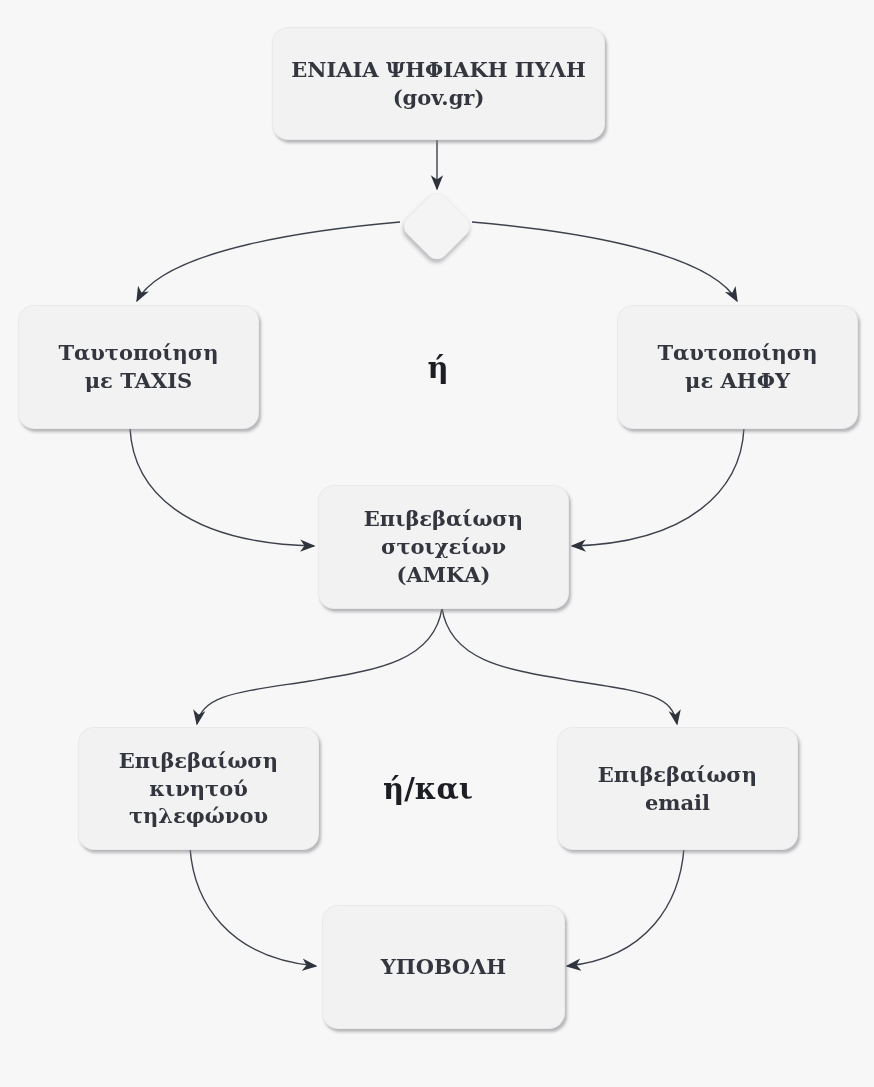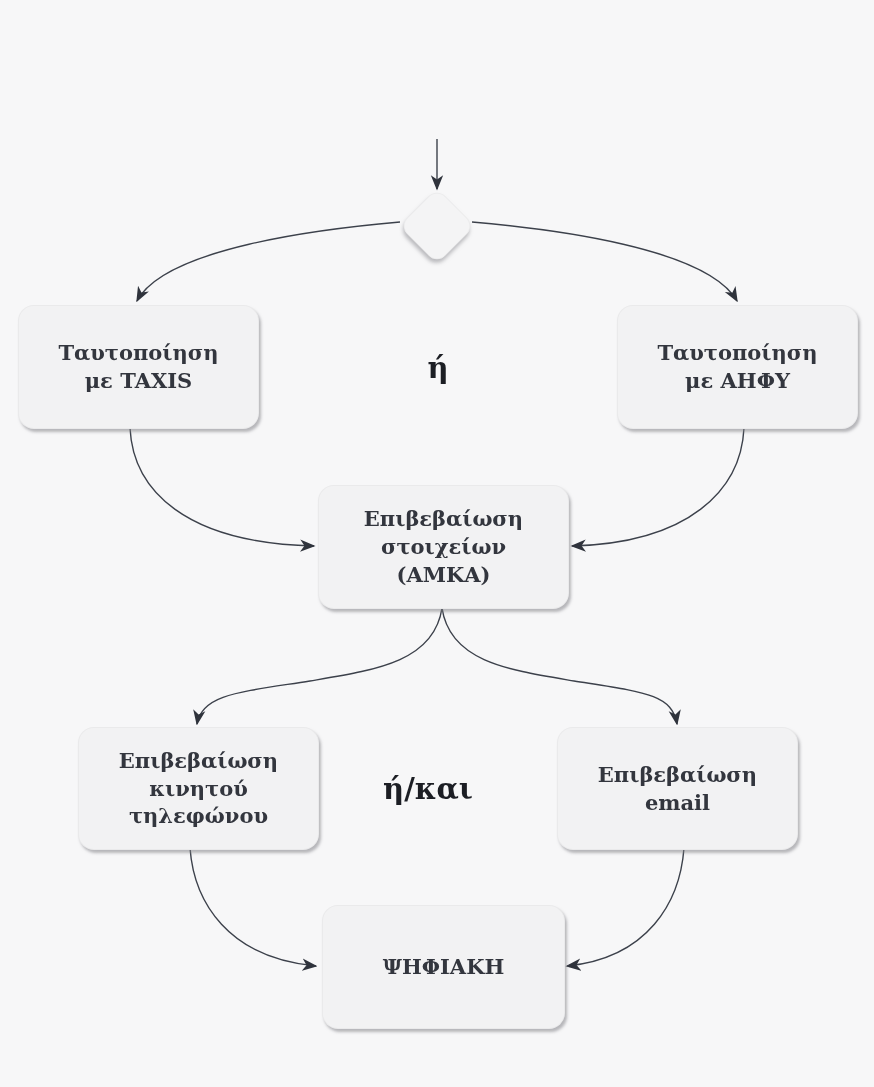--- a/index.html
+++ b/index.html
@@ -82,20 +82,24 @@
       <path d="M 472 222 C 552 229, 707 248, 737 301" marker-end="url(#arrow)"></path>
       <path d="M 130 428 C 133 490, 185 543, 314 546" marker-end="url(#arrow)"></path>
       <path d="M 744 428 C 741 490, 689 543, 572 546" marker-end="url(#arrow)"></path>
       <path d="M 442 608 C 434 662, 375 670, 310 681 C 240 692, 202 694, 197 724" marker-end="url(#arrow)"></path>
       <path d="M 442 608 C 450 662, 509 670, 574 681 C 644 692, 672 694, 677 724" marker-end="url(#arrow)"></path>
       <path d="M 190 848 C 194 902, 228 958, 316 966" marker-end="url(#arrow)"></path>
       <path d="M 684 848 C 680 902, 648 958, 567 966" marker-end="url(#arrow)"></path>
     </g>
   </svg>
 
+  <div class="node" id="node-portal">
+    <span class="label">ΕΝΙΑΙΑ ΨΗΦΙΑΚΗ ΠΥΛΗ
+(gov.gr)</span>
+  </div>
 
   <div class="diamond"></div>
 
   <div class="node" id="node-taxis">
     <span class="label">Ταυτοποίηση
 με TAXIS</span>
   </div>
 
   <div class="operator" id="op-or">ή</div>
 
@@ -117,16 +121,16 @@
   </div>
 
   <div class="operator" id="op-andor">ή/και</div>
 
   <div class="node" id="node-email">
     <span class="label">Επιβεβαίωση
 email</span>
   </div>
 
   <div class="node" id="node-submit">
-    <span class="label">ΨΗΦΙΑΚΗ</span>
+    <span class="label">ΥΠΟΒΟΛΗ</span>
   </div>
 
 </div>
 
 </body></html>

